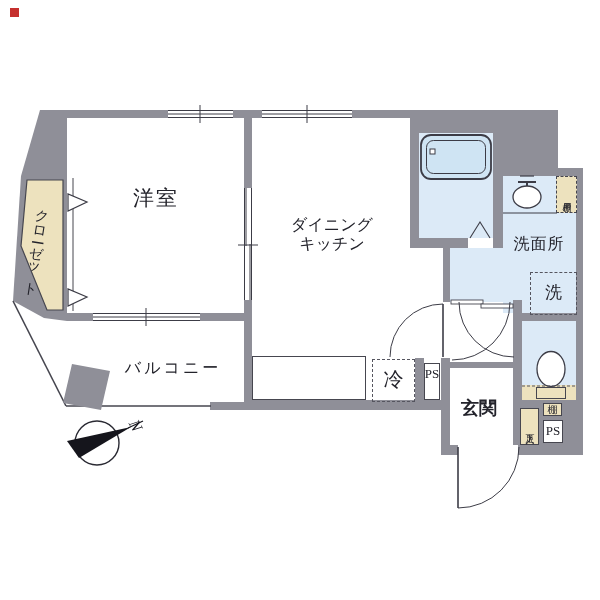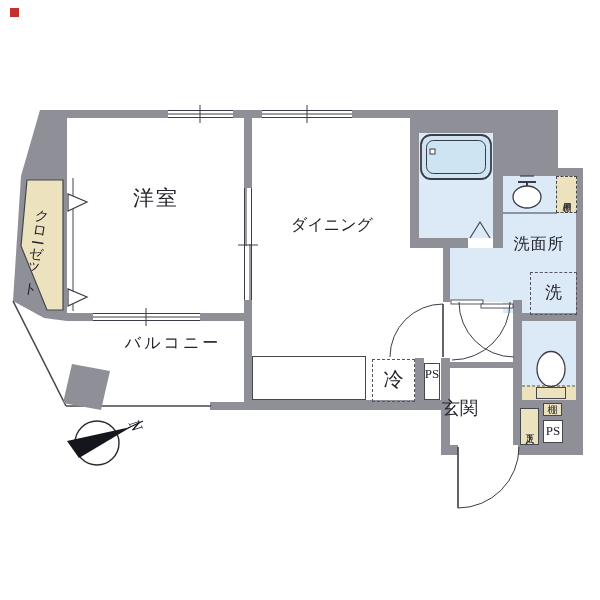--- a/index.html
+++ b/index.html
@@ -163,26 +163,27 @@
   <div class="box dash clear" style="left:530px;top:272px;width:47px;height:43px;"></div>
   <div class="box beige" style="left:556px;top:176px;width:21px;height:37px;border-style:dashed;"></div>
   <div class="box beige" style="left:536px;top:387px;width:30px;height:12px;"></div>
   <div class="box beige" style="left:543px;top:403px;width:19px;height:13px;"></div>
   <div class="box" style="left:543px;top:420px;width:20px;height:23px;"></div>
   <div class="box beige" style="left:520px;top:408px;width:19px;height:37px;"></div>
 
   <div class="lbl" style="left:106px;top:186px;width:100px;font-size:21px;letter-spacing:2px;">洋室</div>
 
   <div class="lbl" style="left:280px;top:216px;width:104px;font-size:16px;">ダイニング</div>
+  <div class="lbl" style="left:280px;top:235px;width:104px;font-size:16px;">キッチン</div>
 
-  <div class="lbl" style="left:116px;top:334px;width:114px;font-size:16px;letter-spacing:3px;text-align:center;">バルコニー</div>
+  <div class="lbl" style="left:116px;top:359px;width:114px;font-size:16px;letter-spacing:3px;text-align:center;">バルコニー</div>
 
   <div class="lbl" style="left:505px;top:235px;width:68px;font-size:16px;letter-spacing:1px;">洗面所</div>
 
-  <div class="lbl" style="left:429px;top:398px;width:62px;font-size:18px;">玄関</div>
+  <div class="lbl" style="left:448px;top:398px;width:62px;font-size:18px;font-weight:bold;">玄関</div>
 
   <div class="lbl vtext" style="left:30px;top:181px;height:128px;font-size:14px;letter-spacing:2px;transform:rotate(9deg);">クローゼット</div>
 
   <div class="lbl" style="left:372px;top:368px;width:43px;font-size:20px;">冷</div>
   <div class="lbl ps-stack" style="left:424px;top:366px;width:16px;font-size:13px;">PS</div>
   <div class="lbl" style="left:530px;top:283px;width:47px;font-size:17px;">洗</div>
   <div class="lbl vtext" style="left:562px;top:180px;height:32px;font-size:9px;">吊戸棚</div>
   <div class="lbl" style="left:543px;top:404px;width:19px;font-size:10px;">棚</div>
   <div class="lbl" style="left:543px;top:424px;width:20px;font-size:13px;">PS</div>
   <div class="lbl vtext" style="left:525px;top:411px;height:32px;font-size:9px;">下足入</div>

